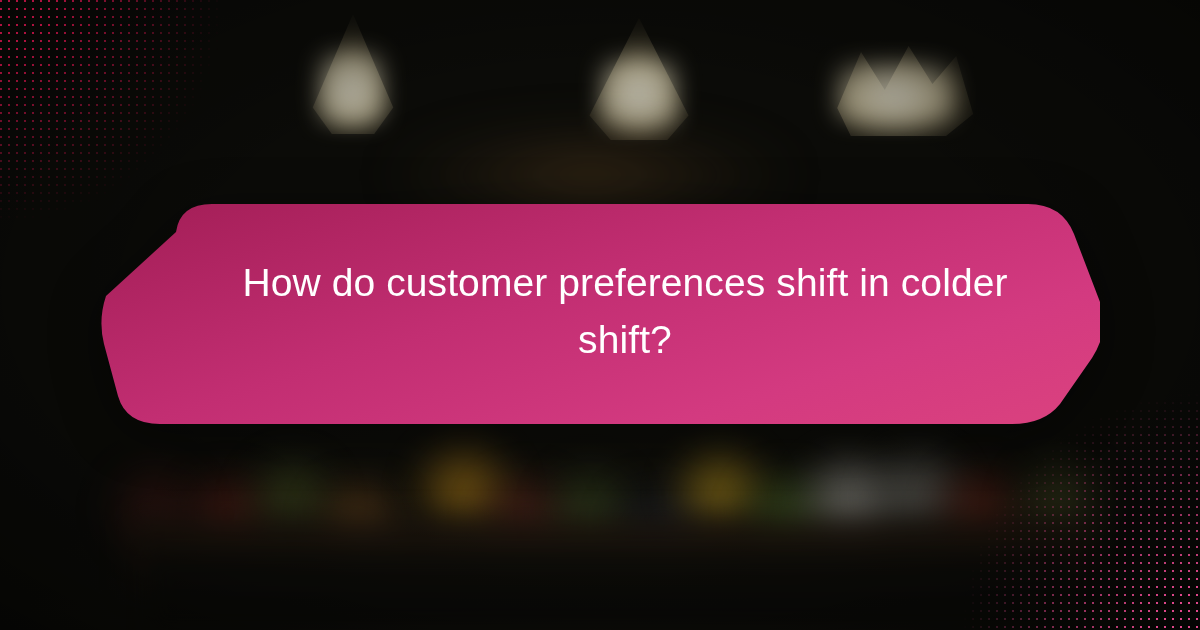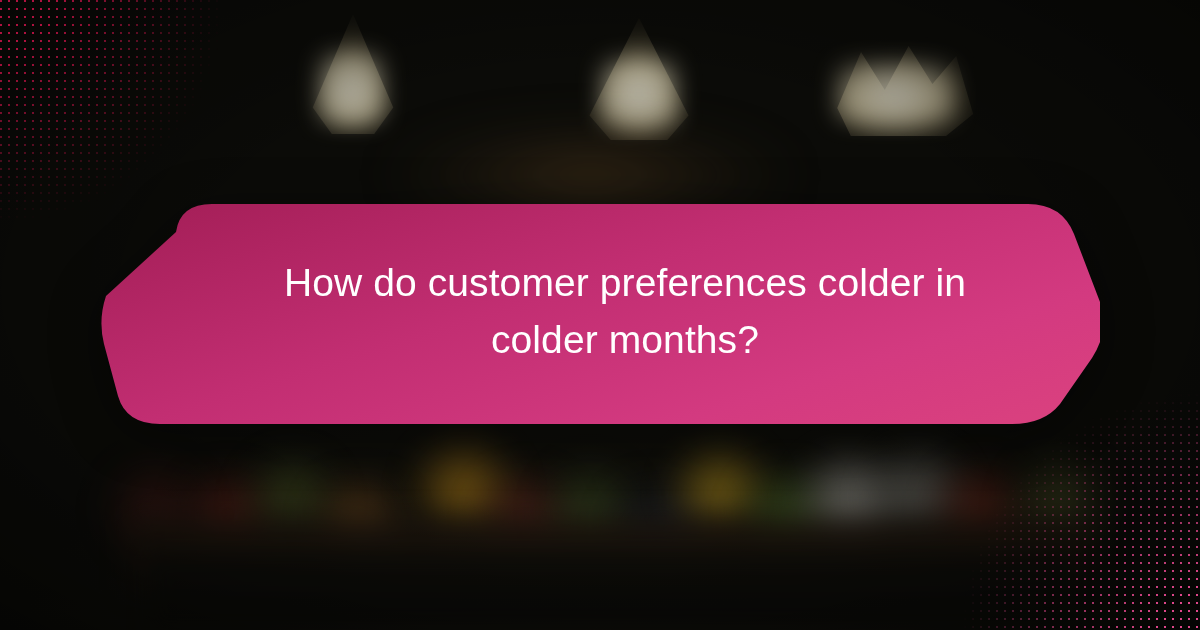--- a/index.html
+++ b/index.html
@@ -235,17 +235,17 @@
                  Q 944,226 912,226
                  L 60,226
                  Q 26,226 18,198
                  L 4,146
                  Q -2,122 6,98
                  Z" fill="url(#pinkGrad)"></path>
       </svg>
     </div>
 
     <div id="banner-text">
-      <div class="q-text">How do customer preferences colder in colder months?</div>
+      <div class="q-text">How do customer preferences shift in colder shift?</div>
     </div>
   </div>
 
 </div>
 
 </body></html>

